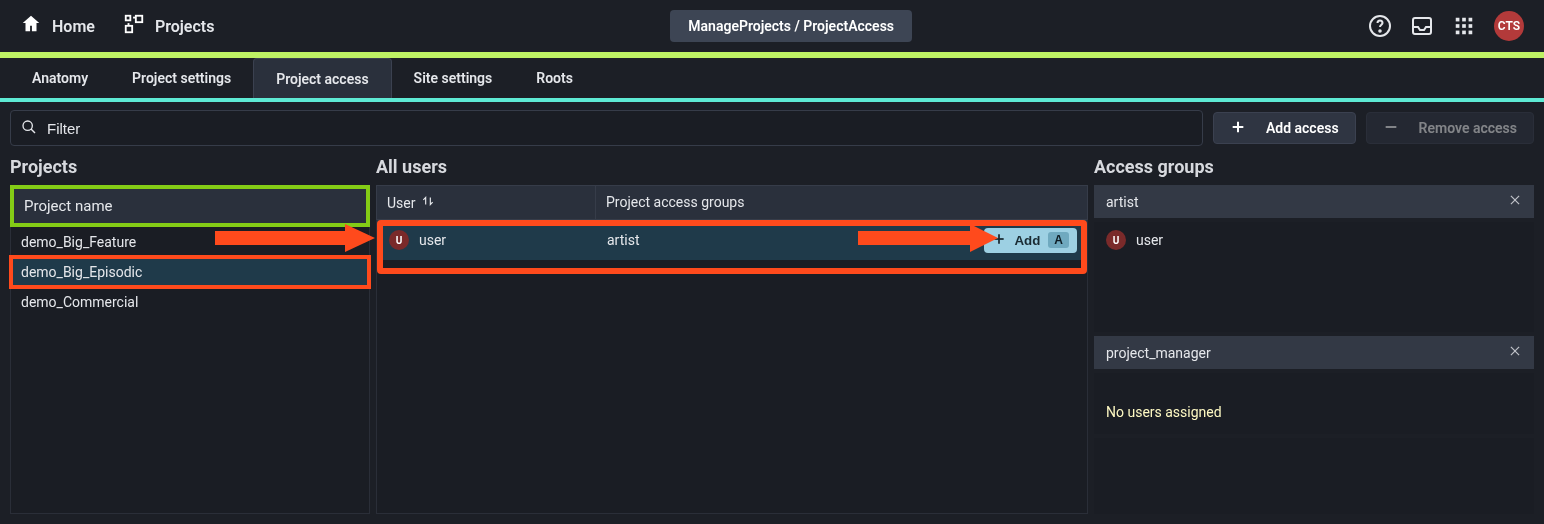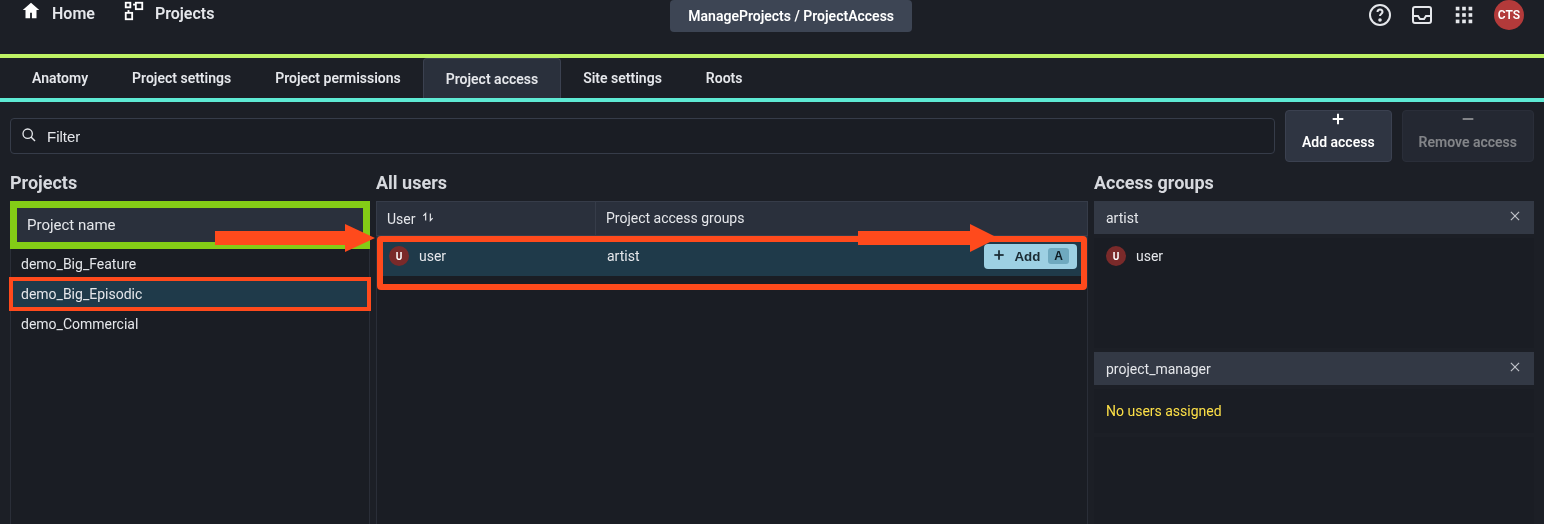--- a/index.html
+++ b/index.html
@@ -1,51 +1,51 @@
 <!DOCTYPE html>
 <html><head>
 <meta charset="utf-8">
 <style>
   * { box-sizing: border-box; margin: 0; padding: 0; }
   html, body { width: 1544px; height: 524px; background: #1c1f26; color: #e5e7eb; font-family: -apple-system, BlinkMacSystemFont, "Segoe UI", Roboto, sans-serif; font-size: 14px; overflow: hidden; }
   
   
-  .topbar { display: flex; align-items: flex-start; height: 58px; padding: 0 20px; border-bottom: 4px solid #bef264; }
+  .topbar { display: flex; align-items: center; height: 58px; padding: 0 20px; border-bottom: 6px solid #bef264; }
   .topbar-left { display: flex; align-items: center; gap: 28px; }
   .nav-item { display: flex; align-items: center; gap: 10px; font-weight: 600; font-size: 16px; cursor: pointer; }
   .nav-item svg { flex-shrink: 0; }
   .topbar-center { flex: 1; display: flex; justify-content: center; }
   .breadcrumb-pill { background: #3d4554; color: #fff; font-weight: 600; padding: 8px 18px; border-radius: 4px; }
   .topbar-right { display: flex; align-items: center; gap: 18px; }
   .icon-btn { width: 24px; height: 24px; cursor: pointer; display:flex; align-items:center; justify-content:center; }
   .avatar-circle { width: 30px; height: 30px; border-radius: 50%; background: #b33a3a; color: #fff; display: flex; align-items: center; justify-content: center; font-size: 12px; font-weight: 600; cursor: pointer; }
   
   
   .tabs { display: flex; align-items: stretch; height: 44px; padding: 0 10px; border-bottom: 4px solid #5eead4; }
   .tab { padding: 0 22px; display:flex; align-items:center; font-weight: 600; color: #e5e7eb; cursor: pointer; }
   .tab.active { background: #2a303c; border: 1px solid #3b4150; border-bottom: none; border-radius: 4px 4px 0 0; }
   
   
   .action-row { display: flex; align-items: center; gap: 10px; padding: 8px 10px; }
   .filter-box { flex: 1; display: flex; align-items: center; gap: 10px; background: #1a1d24; border: 1px solid #363c49; border-radius: 4px; padding: 6px 10px; height: 36px; }
   .filter-box input { background: none; border: none; outline: none; color: #e5e7eb; font-size: 15px; flex: 1; }
   .filter-box input::placeholder { color: #e5e7eb; }
-  .btn { display: flex; align-items: center; gap: 4px; background: #2f3542; border: 1px solid #3b4150; color: #fff; font-weight: 600; padding: 0 16px; height: 52px; border-radius: 4px; cursor: pointer; flex-direction: column; }
+  .btn { display: flex; align-items: center; gap: 20px; background: #2f3542; border: 1px solid #3b4150; color: #fff; font-weight: 600; padding: 0 16px; height: 32px; border-radius: 4px; cursor: pointer; }
   .btn.disabled { opacity: 0.45; cursor: default; }
   
   
   .columns { display: flex; padding: 0 10px 10px 10px; height: calc(524px - 58px - 44px - 52px); gap: 6px; }
   .col { display: flex; flex-direction: column; }
   .col.projects { width: 360px; }
   .col.allusers { flex: 1; }
   .col.access   { width: 440px; }
   .col-title { font-size: 18px; font-weight: 700; color: #d7d9de; padding: 2px 0 8px 0; }
   
   
-  .panel-header { background: #2a303c; border: 7px solid #84cc16; padding: 8px 10px; font-size: 15px; }
+  .panel-header { background: #2a303c; border: 4px solid #84cc16; padding: 8px 10px; font-size: 15px; }
   .proj-table { flex:1; background: #1a1d24; border: 1px solid #2a2e38; border-top:none; }
   .proj-row { padding: 7px 10px; cursor: pointer; }
   .proj-row.selected { background: #1f3a4a; }
   .proj-row.highlight { outline: 4px solid #ff4a1c; outline-offset: -2px; position: relative; z-index: 2; }
   
   
   .users-outer { position: relative; flex:1; display:flex; flex-direction:column; }
   .users-header-row { display:flex; background: #2a303c; border: 1px solid #363c49; }
   .uh-user { width: 218px; padding: 8px 10px; display:flex; align-items:center; gap:6px; }
   .uh-groups { flex:1; padding: 8px 10px; border-left:1px solid #363c49; }
@@ -62,21 +62,21 @@
   
   .arrow { position: fixed; pointer-events: none; z-index: 50; }
   
   
   .ag-body { flex:1; display:flex; flex-direction:column; gap:4px; }
   .ag-group-hdr { background:#333945; padding:8px 12px; display:flex; align-items:center; justify-content:space-between; }
   .ag-group-hdr .x { cursor:pointer; opacity:.8; }
   .ag-zone { background:#1a1d24; flex:0 0 110px; padding:8px 12px; }
   .ag-zone.short { flex:0 0 auto; min-height:40px; }
   .ag-user { display:flex; align-items:center; gap:10px; }
-  .ag-empty { color:#fde047; padding:6px 0; }
+  .ag-empty { color:#fef9c3; padding:6px 0;margin-top:17px; }
   .ag-rest { flex:1; background:#1a1d24; }
   
 </style>
 </head>
 <body>
 
 <div class="topbar">
   <div class="topbar-left">
     <div class="nav-item">
       <span>
@@ -129,21 +129,20 @@
           <rect x="17" y="17" width="4" height="4"></rect>
         </svg>
     </div>
     <div class="avatar-circle">CTS</div>
   </div>
 </div>
 
 <div class="tabs">
   <div class="tab">Anatomy</div>
   <div class="tab">Project settings</div>
-  <div class="tab">Project permissions</div>
   <div class="tab active">Project access</div>
   <div class="tab">Site settings</div>
   <div class="tab">Roots</div>
 </div>
 
 <div class="action-row">
   <div class="filter-box">
     <span>
       <svg width="16" height="16" viewBox="0 0 24 24" fill="none" stroke="#e5e7eb" stroke-width="2">
           <circle cx="10" cy="10" r="7"></circle>

